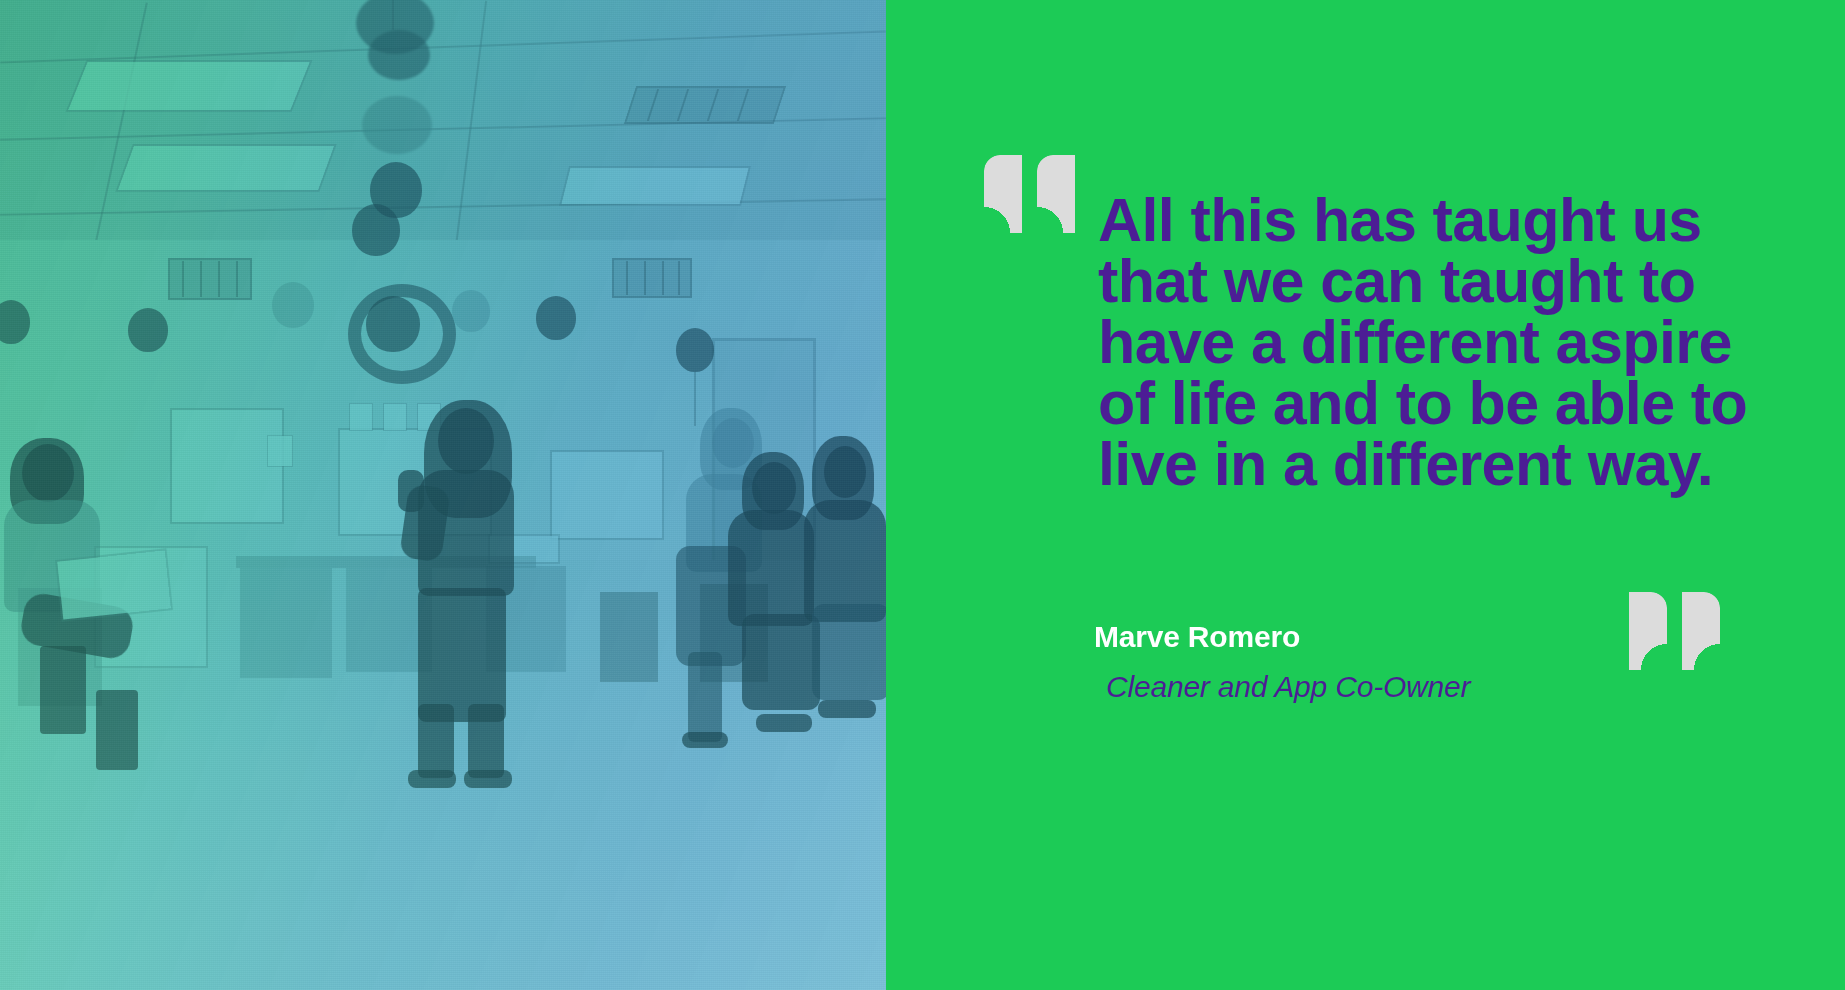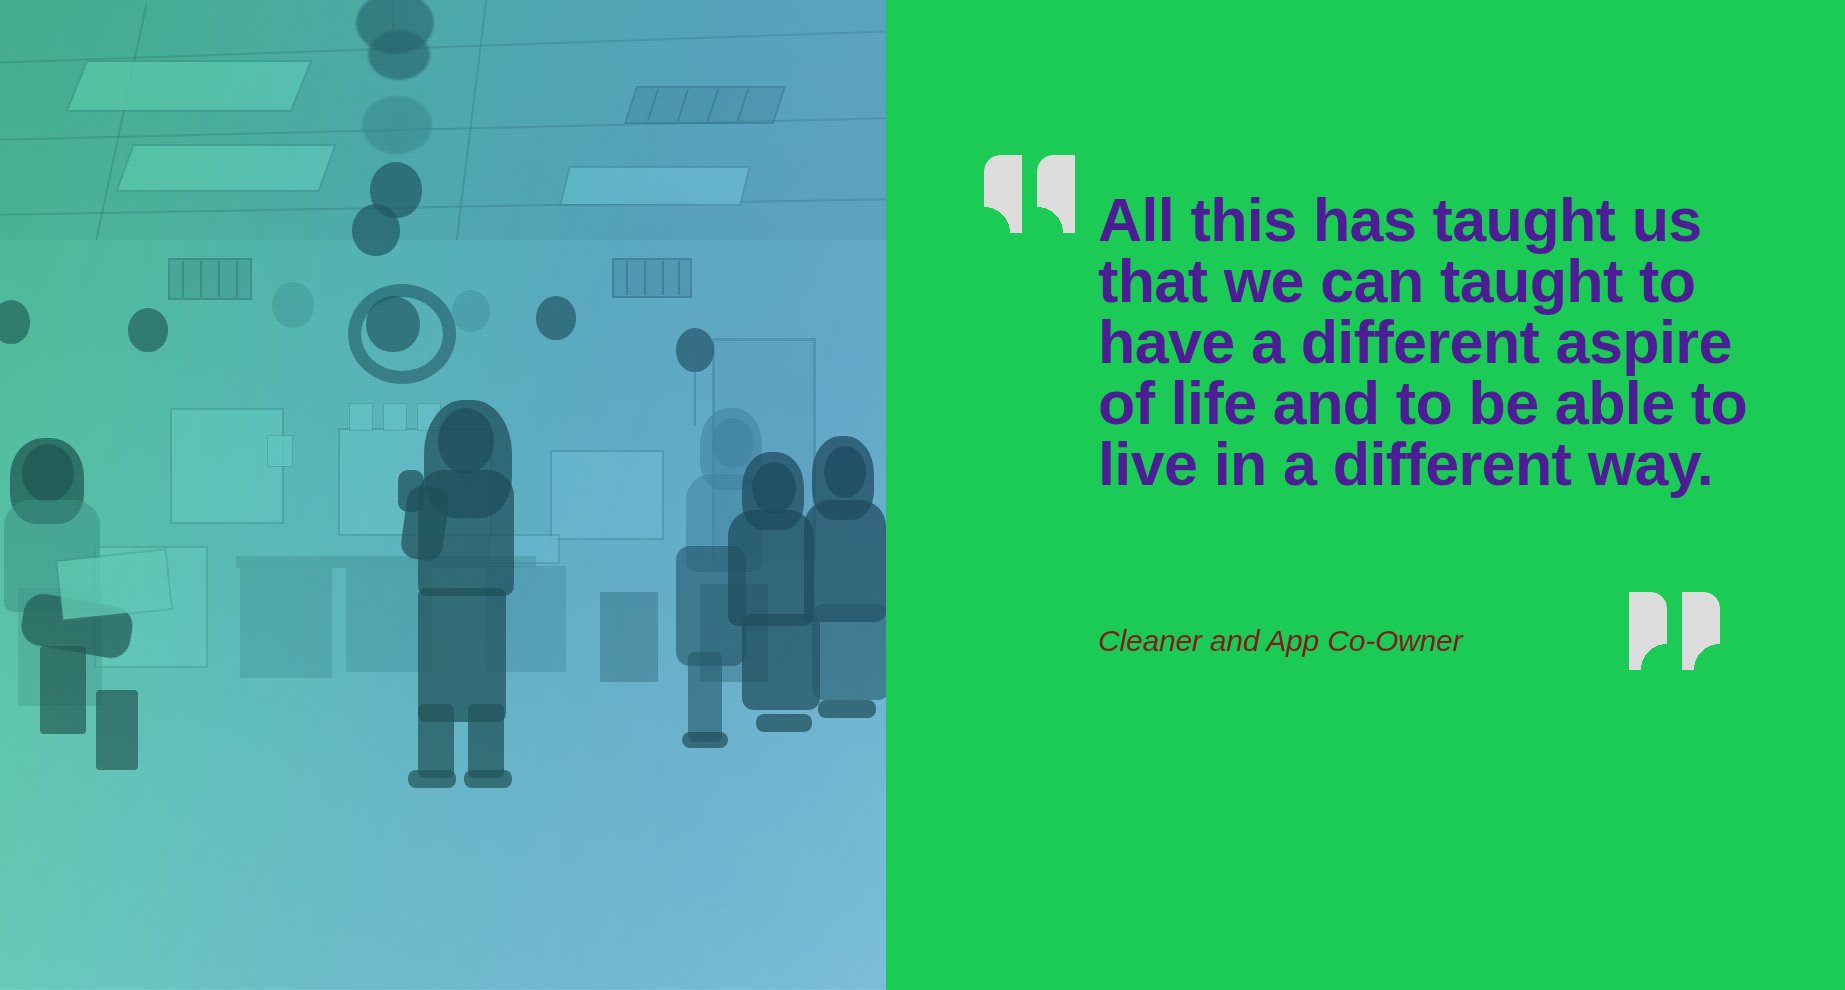--- a/index.html
+++ b/index.html
@@ -246,22 +246,22 @@
   }
   .attr-name {
     margin: 0;
     color: #ffffff;
     font-size: 30px;
     font-weight: bold;
     line-height: 1.28;
     letter-spacing: -0.2px;
   }
   .attr-role {
-    margin: 4px;
-    color: #7f1d1d;
+    margin: 12px;
+    color: #4c1d95;
     font-size: 30px;
     font-style: italic;
     font-weight: normal;
     line-height: 1.28;
     letter-spacing: -0.2px;
   }
 </style>
 </head>
 <body>
 
@@ -399,16 +399,17 @@
       <span class="line">of life and to be able to</span>
       <span class="line">live in a different way.</span>
     </blockquote>
 
     <div class="mark-close">
       <span class="qm"></span>
       <span class="qm"></span>
     </div>
 
     <div class="attribution">
+      <p class="attr-name">Marve Romero</p>
       <p class="attr-role">Cleaner and App Co-Owner</p>
     </div>
   </div>
 </div>
 
 </body></html>

